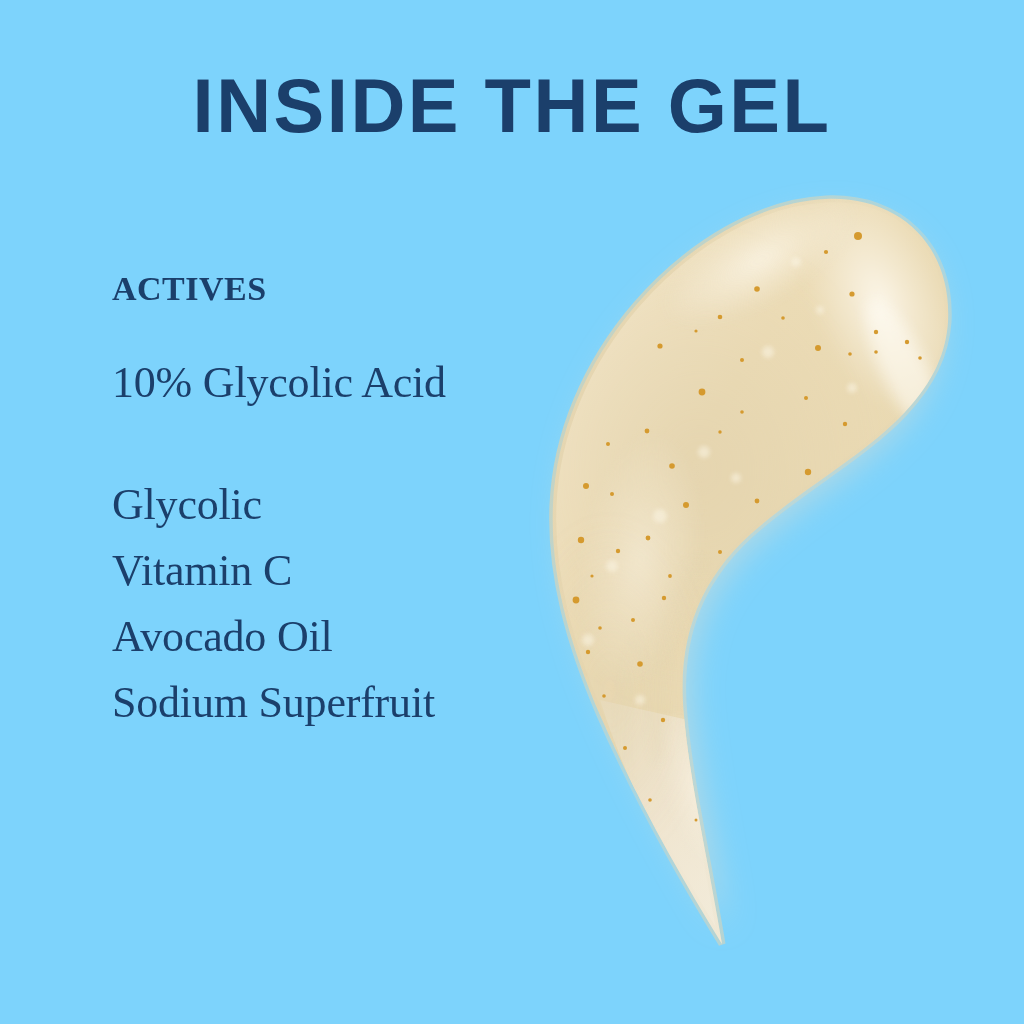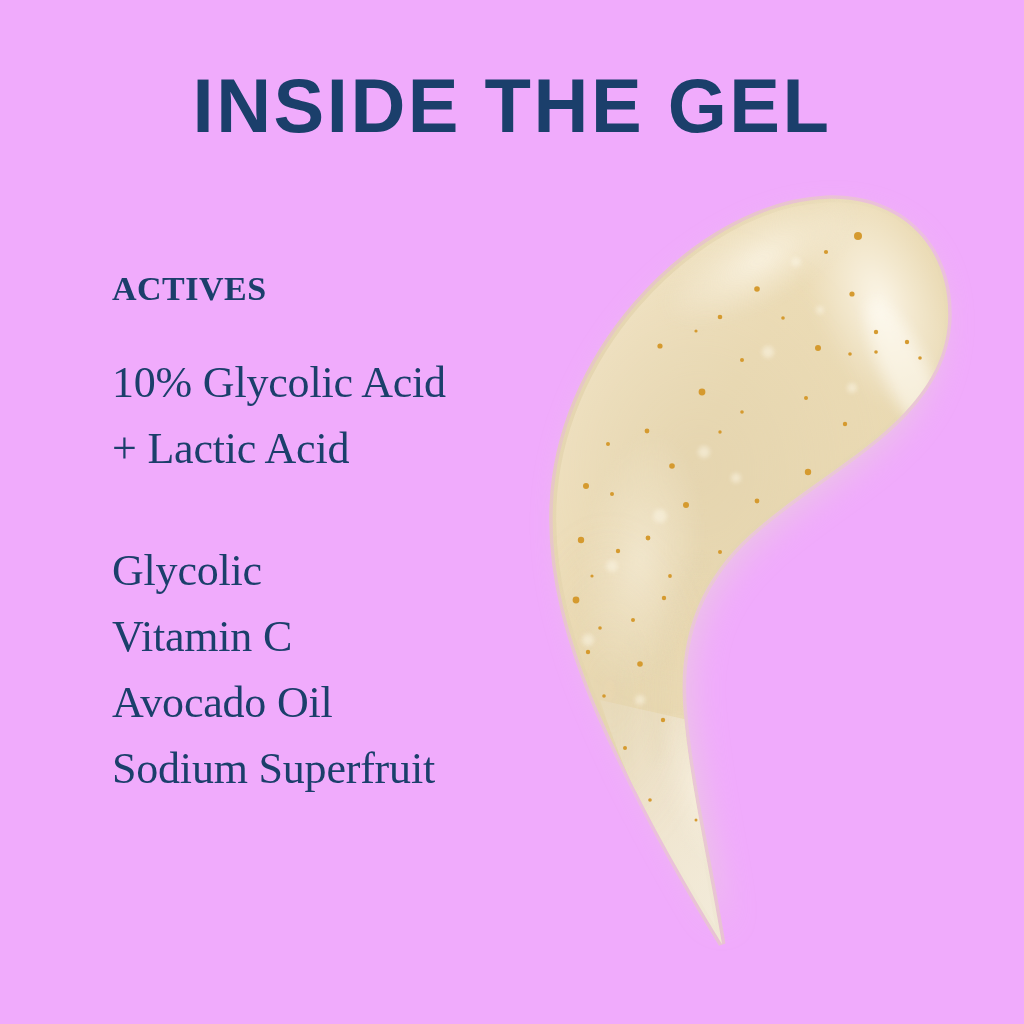--- a/index.html
+++ b/index.html
@@ -9,21 +9,21 @@
   body {
     width: 1024px;
     height: 1024px;
     overflow: hidden;
     font-family: "Liberation Sans", sans-serif;
   }
   #canvas {
     position: relative;
     width: 1024px;
     height: 1024px;
-    background: #f0abfc;
+    background: #7dd3fc;
     overflow: hidden;
   }
 
   
   .title {
     position: absolute;
     left: 0;
     top: 68px;
     width: 1024px;
     text-align: center;
@@ -287,21 +287,20 @@
   </div>
 
   <div class="title">INSIDE THE GEL</div>
 
   <div class="text-col">
 
     <div class="actives-heading">ACTIVES</div>
 
     <ul class="actives-list">
       <li>10% Glycolic Acid</li>
-      <li>+ Lactic Acid</li>
     </ul>
 
     <ul class="support-list">
       <li>Glycolic</li>
       <li>Vitamin C</li>
       <li>Avocado Oil</li>
       <li>Sodium Superfruit</li>
     </ul>
 
   </div>

